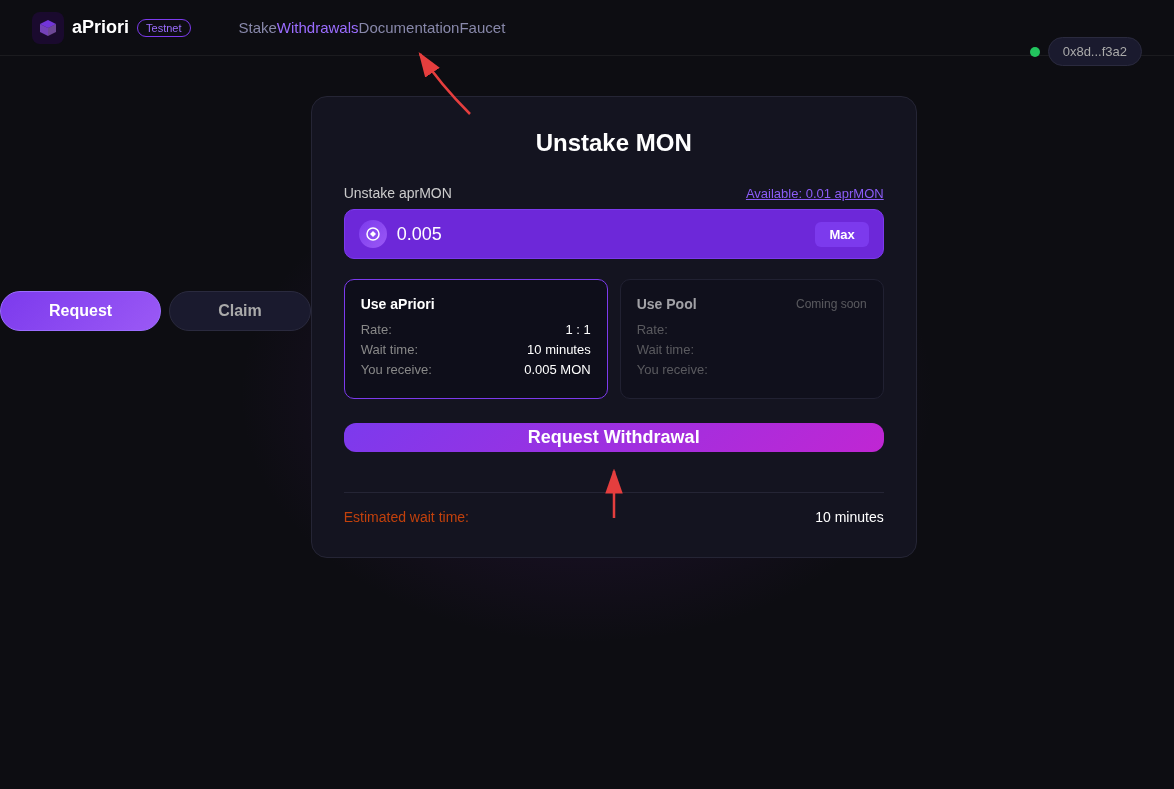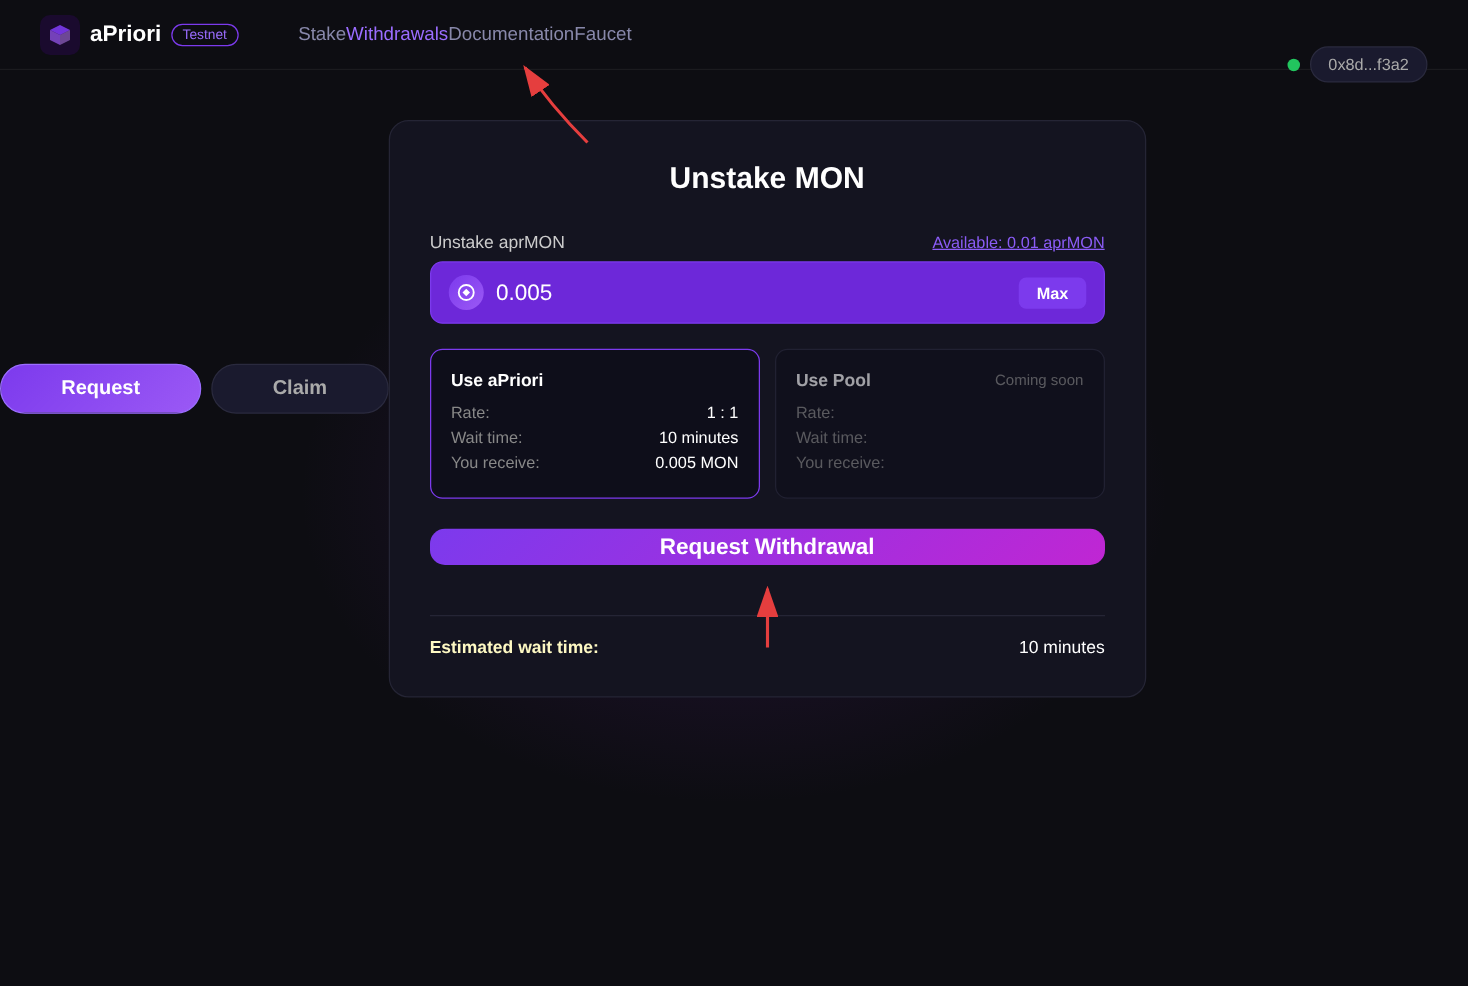--- a/index.html
+++ b/index.html
@@ -308,22 +308,21 @@
     }
 
     .wait-time-row {
       display: flex;
       justify-content: space-between;
       align-items: center;
     }
 
     .wait-label {
       font-size: 14px;
-      color: #fef9c3;
-      font-weight: bold;
+      color: #c2410c;
     }
 
     .wait-value {
       font-size: 14px;
       color: #fff;
       font-weight: 500;
     }
 
     
     .nav-arrow-svg {

